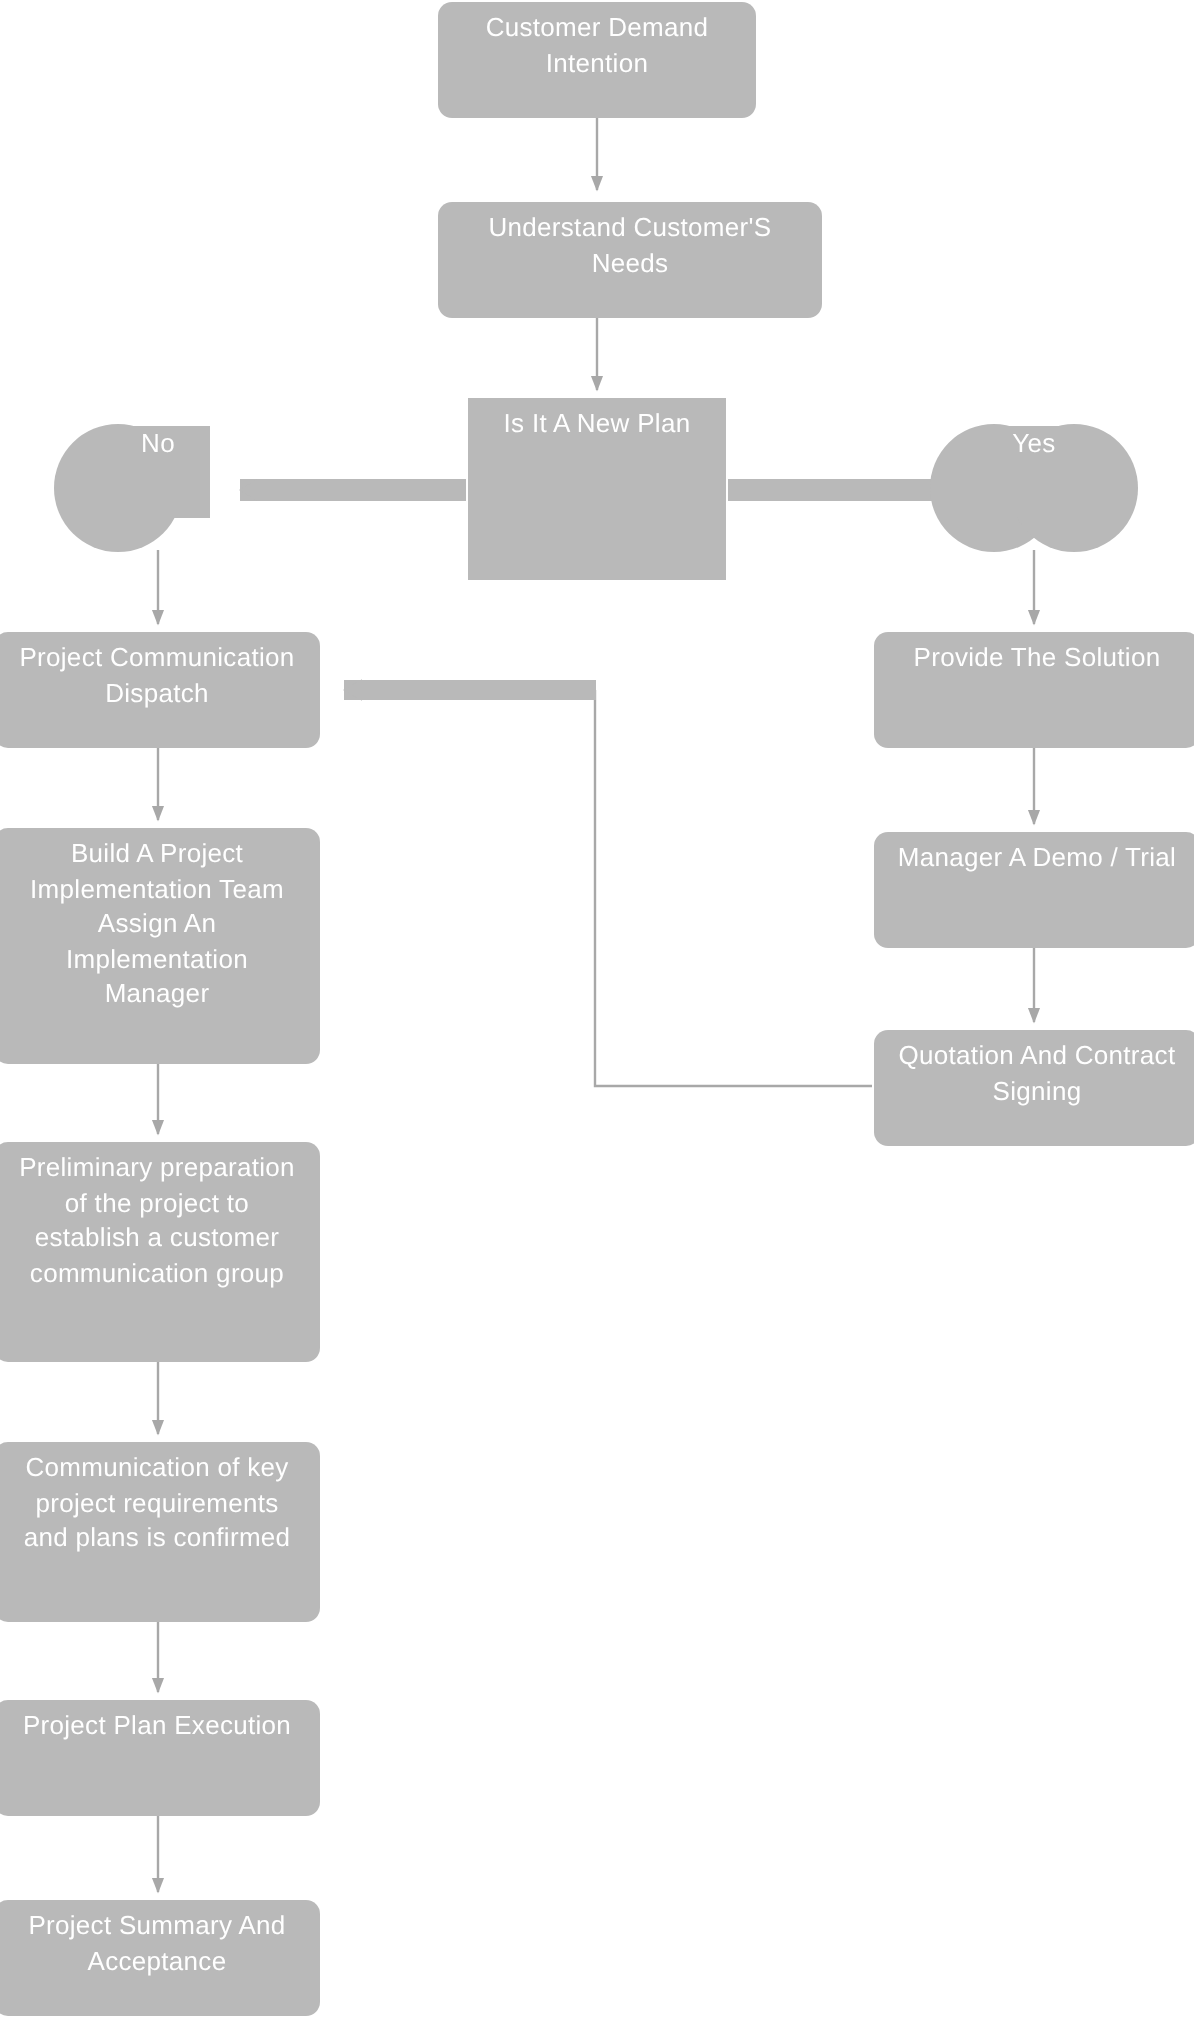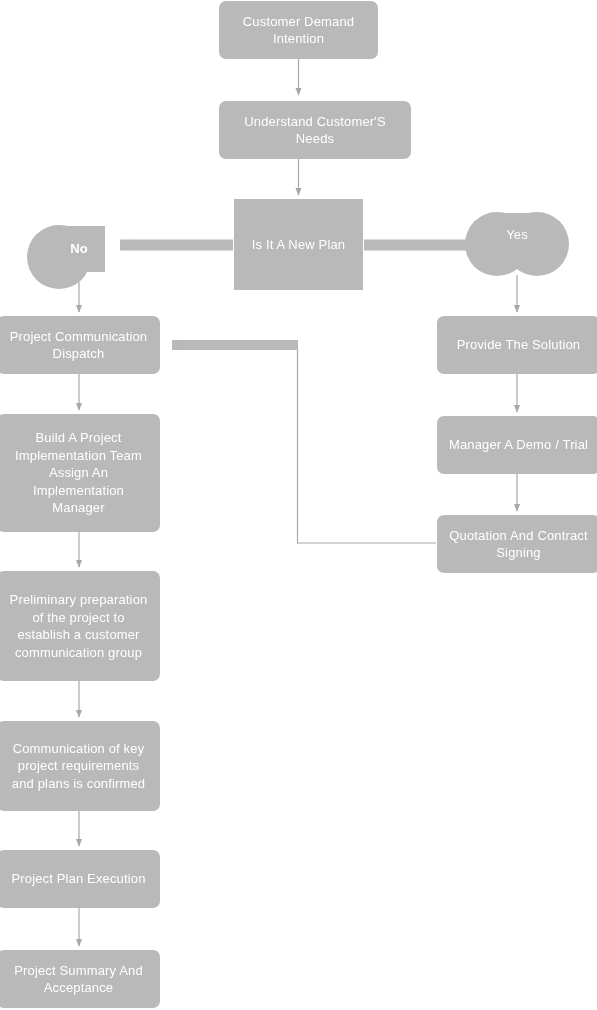--- a/index.html
+++ b/index.html
@@ -22,21 +22,21 @@
     left: 0;
     top: 0;
     width: 597px;
     height: 1010px;
     pointer-events: none;
   }
   .node {
     position: absolute;
     box-sizing: border-box;
     display: flex;
-    align-items: center;
+    align-items: flex-start;
     justify-content: center;
     text-align: center;
     color: #ffffff;
     font-size: 13px;
     line-height: 17.5px;
     letter-spacing: 0.15px;
     padding: 4px 8px;
     background: #b9b9b9;
     z-index: 2;
   }
@@ -115,21 +115,21 @@
   </div>
 
   <div class="node rounded" style="left:219px; top:101px; width:192px; height:58px;">
     <span class="node-label">Understand Customer'S Needs</span>
   </div>
 
   <div class="node square" style="left:234px; top:199px; width:129px; height:91px;">
     <span class="node-label">Is It A New Plan</span>
   </div>
 
-  <div class="node bulge" style="left:53px; top:226px; width:52px; height:46px;font-weight:bold;">
+  <div class="node bulge" style="left:53px; top:213px; width:52px; height:46px;">
     <span class="disc" style="left:-26px; top:-1px; width:64px; height:64px;"></span>
     <span class="core"></span>
     <span class="node-label">No</span>
   </div>
 
   <div class="node bulge" style="left:491px; top:213px; width:52px; height:44px;">
     <span class="disc" style="left:-26px; top:-1px; width:64px; height:64px;"></span>
     <span class="disc" style="left:14px; top:-1px; width:64px; height:64px;"></span>
     <span class="core"></span>
     <span class="node-label">Yes</span>

